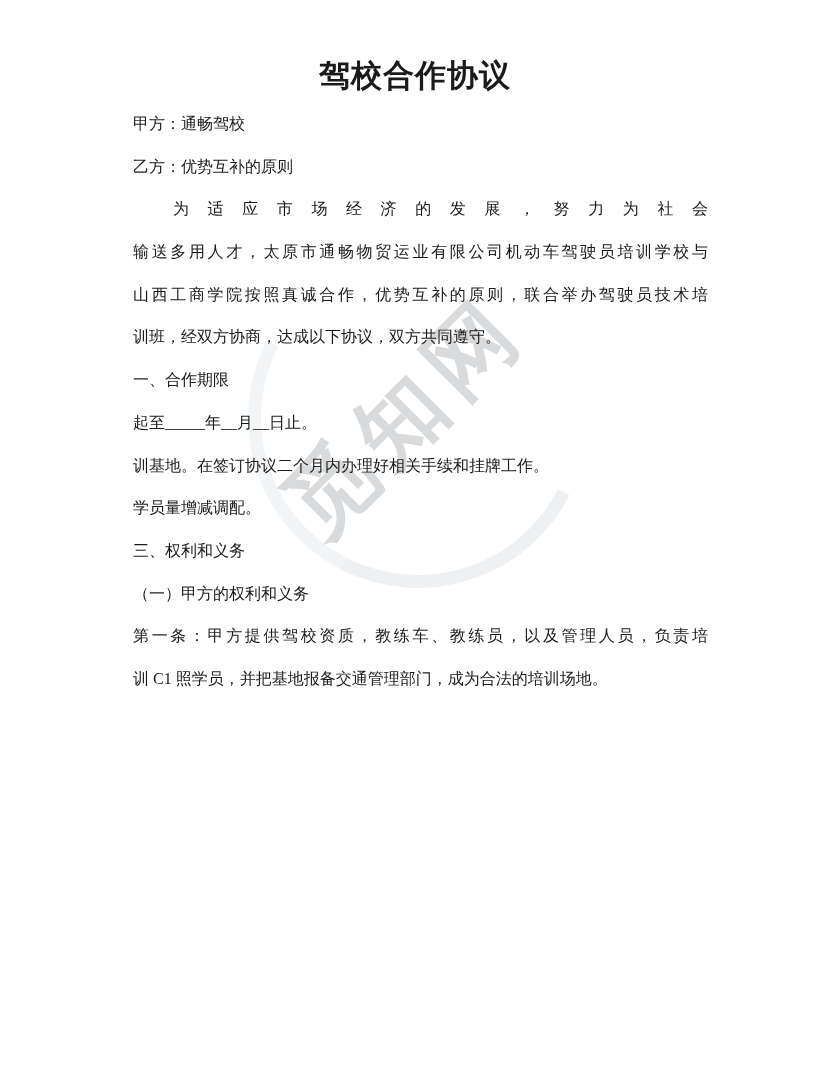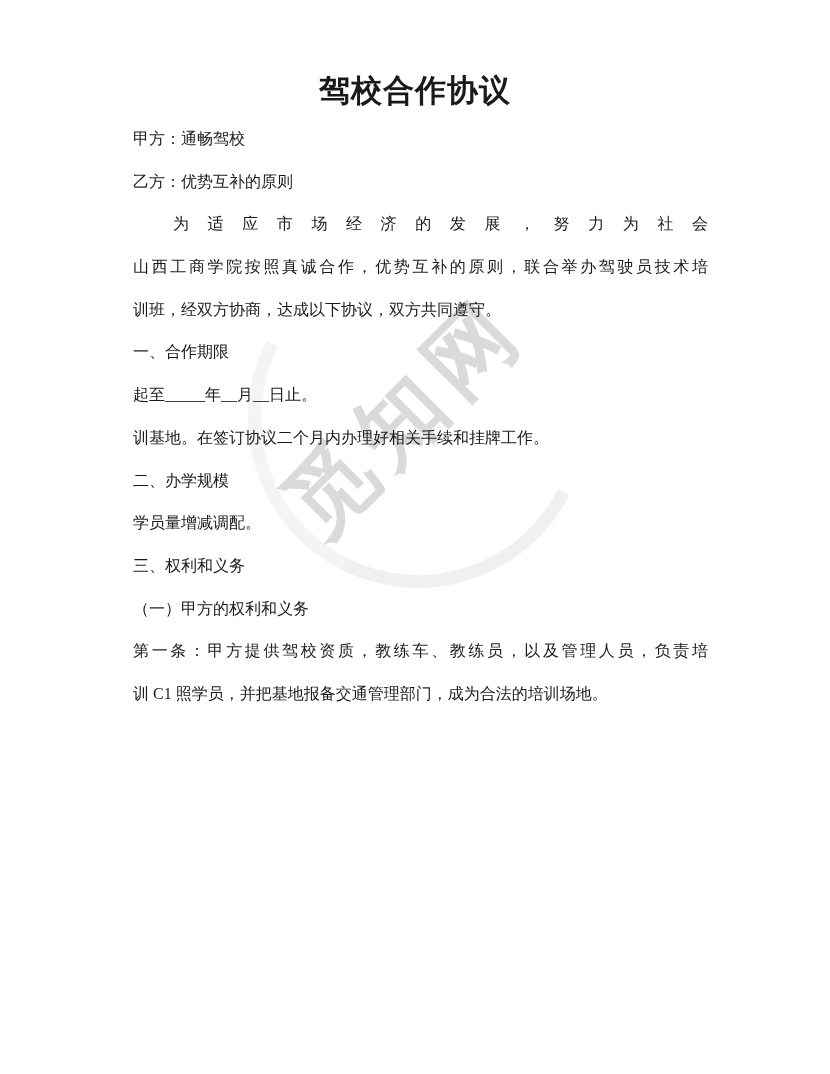--- a/index.html
+++ b/index.html
@@ -46,21 +46,21 @@
     color: #d8dadc;
     transform: rotate(-45deg);
     z-index: 0;
     user-select: none;
   }
   .doc {
     position: relative;
     z-index: 1;
   }
   .doc-title {
-    padding-top: 69px;
+    padding-top: 54px;
     text-align: center;
     font-size: 31px;
     font-weight: 700;
     line-height: 44px;
     letter-spacing: 1px;
   }
   .doc-body {
     margin-left: 122px;
     margin-top: 5px;
     width: 586px;
@@ -96,26 +96,26 @@
 
   <div class="watermark" style="color: rgb(216, 218, 220);">觅知网</div>
 
   <div class="doc">
     <div class="doc-title">驾校合作协议</div>
 
     <div class="doc-body">
         <div class="line plain">甲方：通畅驾校</div>
         <div class="line plain">乙方：优势互补的原则</div>
         <div class="line fill-indent">为适应市场经济的发展，努力为社会</div>
+        <div class="line fill">输送多用人才，太原市通畅物贸运业有限公司机动车驾驶员培训学校与</div>
         <div class="line fill">山西工商学院按照真诚合作，优势互补的原则，联合举办驾驶员技术培</div>
         <div class="line plain">训班，经双方协商，达成以下协议，双方共同遵守。</div>
         <div class="line plain">一、合作期限</div>
         <div class="line plain">起至_____年__月__日止。</div>
         <div class="line plain">训基地。在签订协议二个月内办理好相关手续和挂牌工作。</div>
-        <div class="line plain">二、办学规模</div>
         <div class="line plain">学员量增减调配。</div>
         <div class="line plain">三、权利和义务</div>
         <div class="line plain">（一）甲方的权利和义务</div>
         <div class="line fill">第一条：甲方提供驾校资质，教练车、教练员，以及管理人员，负责培</div>
         <div class="line plain">训 C1 照学员，并把基地报备交通管理部门，成为合法的培训场地。</div>
       </div>
   </div>
 
 </div>
 

